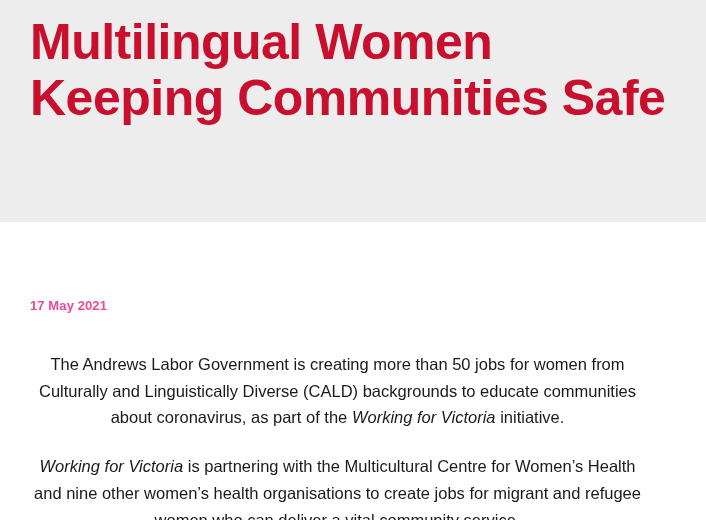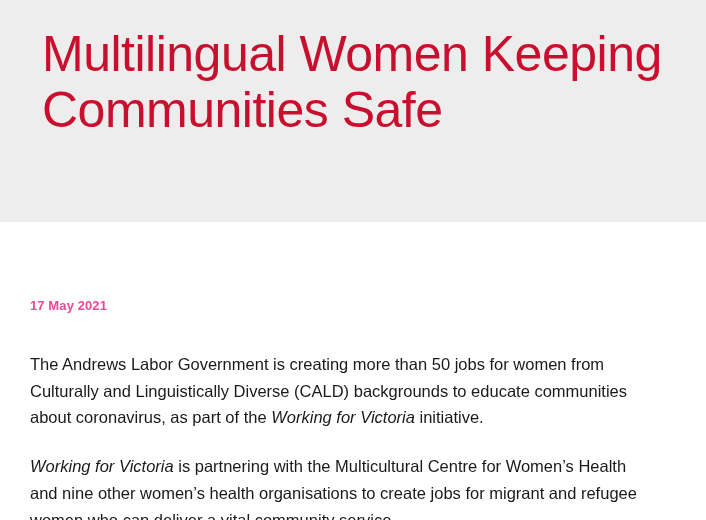--- a/index.html
+++ b/index.html
@@ -23,23 +23,23 @@
     background: #ededed;
     height: 222px;
     box-sizing: border-box;
     padding: 14px 30px 0 30px;
     overflow: hidden;
   }
   .hero-title {
     color: #c8102e;
     font-size: 50px;
     line-height: 1.12;
-    font-weight: normal;
+    font-weight: bold;
     letter-spacing: -0.5px;
-    margin: 12px;
+    margin: 0;
     max-width: 640px;
   }
   .content {
     padding: 0 30px;
   }
   .date {
     margin-top: 76px;
     font-size: 13px;
     font-weight: bold;
     color: #ec4899;
@@ -47,20 +47,21 @@
   }
   .body-copy {
     margin-top: 38px;
   }
   .body-copy p {
     margin: 0 0 22px 0;
     font-size: 16.5px;
     line-height: 1.62;
     color: #1a1a1a;
     max-width: 615px;
+    text-align: center;
   }
   .body-copy p:last-child {
     margin-bottom: 0;
   }
   em {
     font-style: italic;
   }
 </style>
 </head>
 <body>

